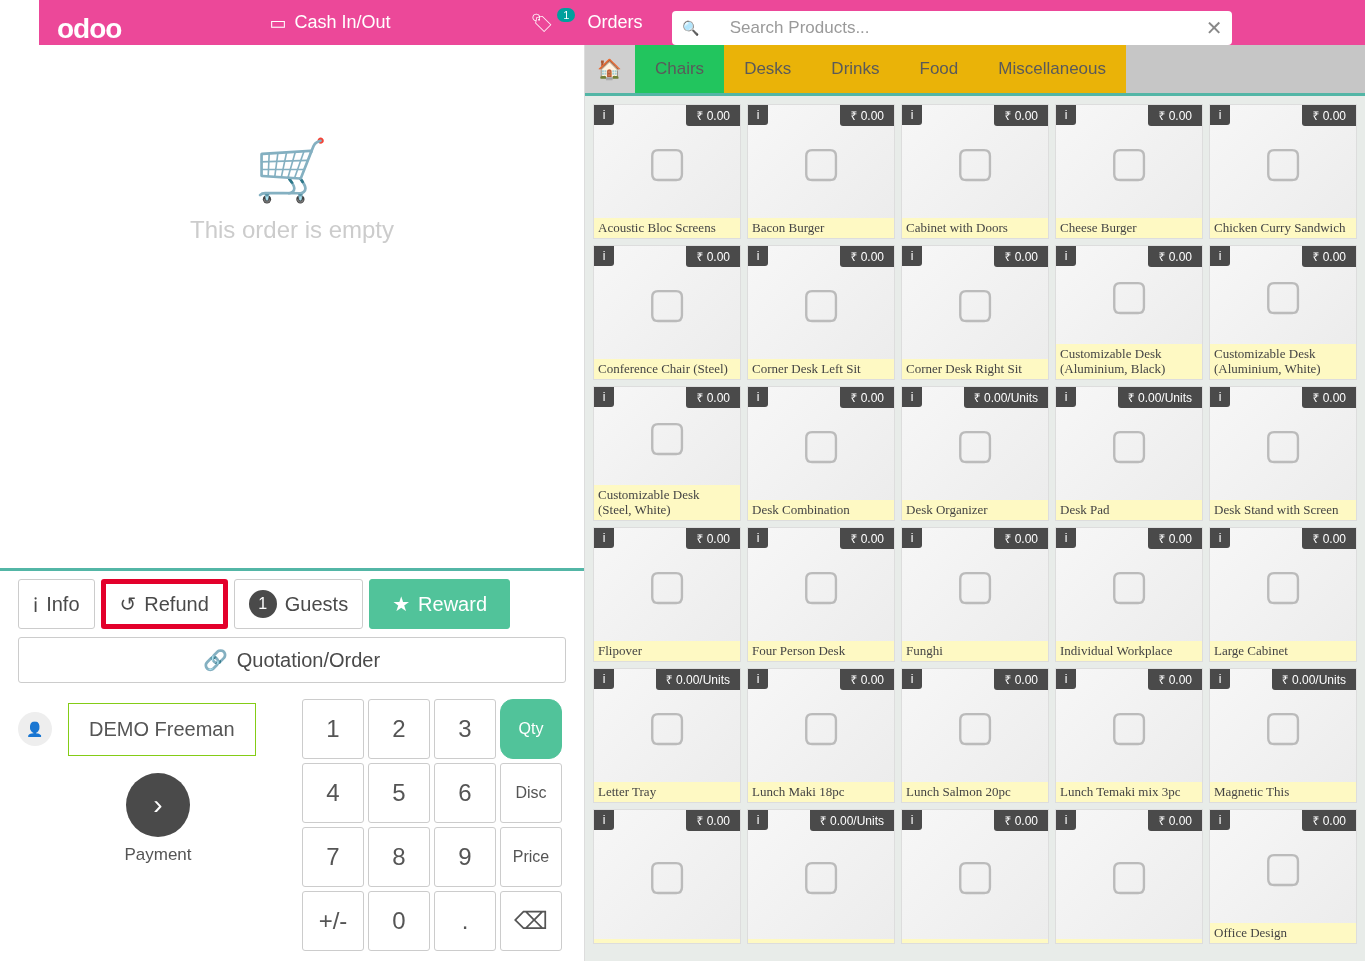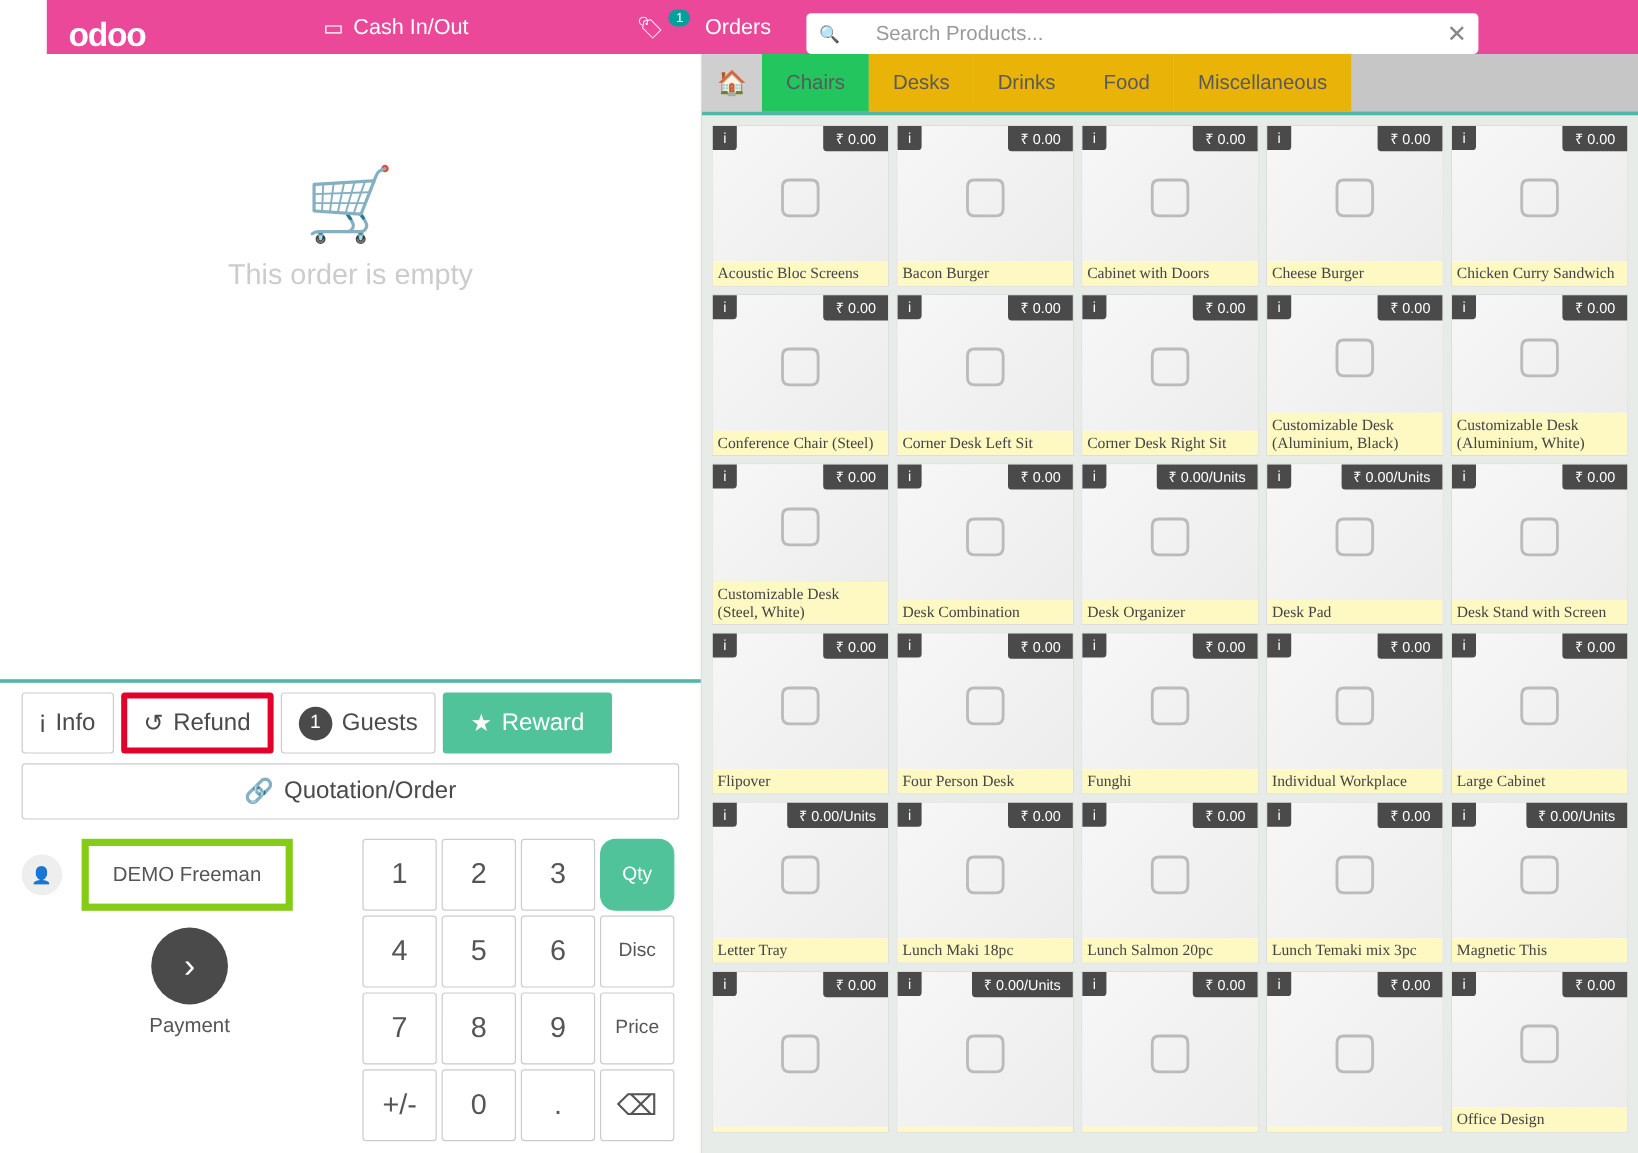--- a/index.html
+++ b/index.html
@@ -20,21 +20,21 @@
 .cart-icon { font-size: 60px; color: #ddd; margin-bottom: 10px;}
 .empty-msg { font-size: 24px; color: #ccc; }
 .action-row { display: flex; gap: 6px; padding: 8px 18px; border-top: 3px solid #53b6a6; }
 .action-btn { flex: 0 0 auto; display: flex; align-items: center; gap: 8px; border: 1px solid #ccc; border-radius: 3px; background: #fff; padding: 8px 14px; font-size: 20px; color: #4a4a4a; cursor: pointer; }
 .refund-btn { border: 5px solid #e3002b; }
 .guests-num { background: #4a4a4a; color: #fff; border-radius: 50%; width: 28px; height: 28px; display: inline-flex; align-items: center; justify-content: center; font-size: 16px; }
 .reward-btn { background: #51c39a; color: #fff; border-color: #51c39a; padding: 8px 22px;}
 .quote-row { padding: 0 18px 10px; }
 .quote-btn { width: 100%; border: 1px solid #ccc; border-radius: 3px; background: #fff; padding: 10px; font-size: 20px; color: #4a4a4a; cursor: pointer; display: flex; align-items: center; justify-content: center; gap: 8px;}
 .avatar { width: 34px; height: 34px; border-radius: 50%; background: #eee; color: #888; display: flex; align-items: center; justify-content: center;}
-.customer-box { border: 6px solid #84cc16; padding: 14px 20px; font-size: 17px; color: #555; font-weight: 500;}
+.customer-box { border: 1px solid #84cc16; padding: 14px 20px; font-size: 20px; color: #555; font-weight: 500;}
 .key { border: 1px solid #ccc; background: #fff; display: flex; align-items: center; justify-content: center; font-size: 24px; color: #555; cursor: pointer; border-radius: 3px;}
 .key.func { font-size: 16px; }
 .key.qty { background: #51c39a; color: #fff; border-color: #51c39a; font-size: 16px; border-radius: 13px;}
 .payment-cell { flex: 0 0 280px; display: flex; flex-direction: column; align-items: center; gap: 8px; padding: 10px 0;}
 .payment-circle { width: 64px; height: 64px; border-radius: 50%; background: #4a4a4a; color: #fff; display: flex; align-items: center; justify-content: center; font-size: 28px; cursor: pointer;}
 .numpad { display: grid; grid-template-columns: repeat(4, 62px); grid-auto-rows: 60px; gap: 4px; flex: 0 0 auto;}
 
 .right { flex: 1; background: #e8ece9; display: flex; flex-direction: column;}
 .cats { background: #c6c6c6; display: flex; align-items: stretch; border-bottom: 3px solid #53b6a6; }
 .cat { padding: 14px 20px; font-size: 17px; color: #5a5a5a; cursor: pointer; background: #eab308;}

